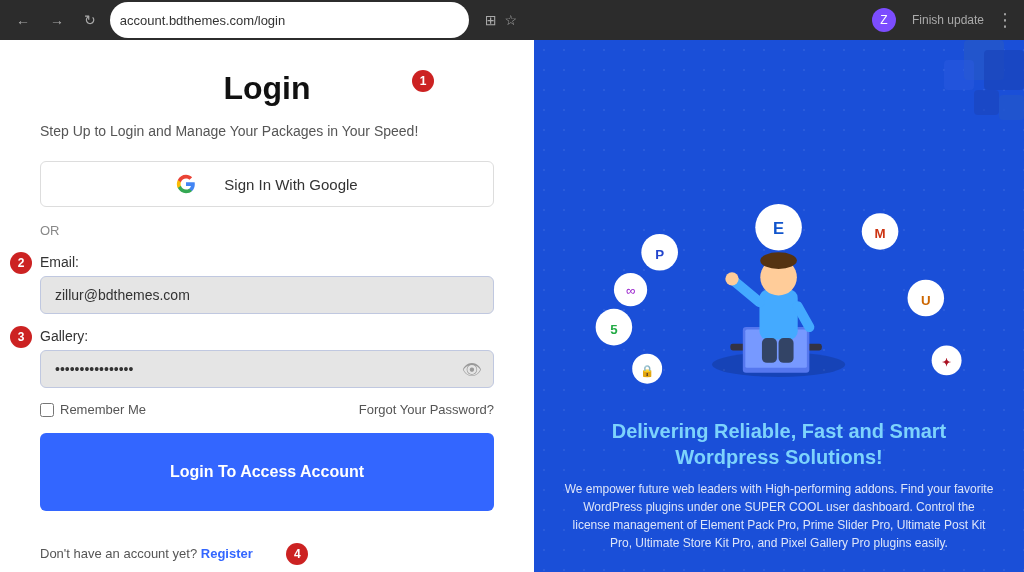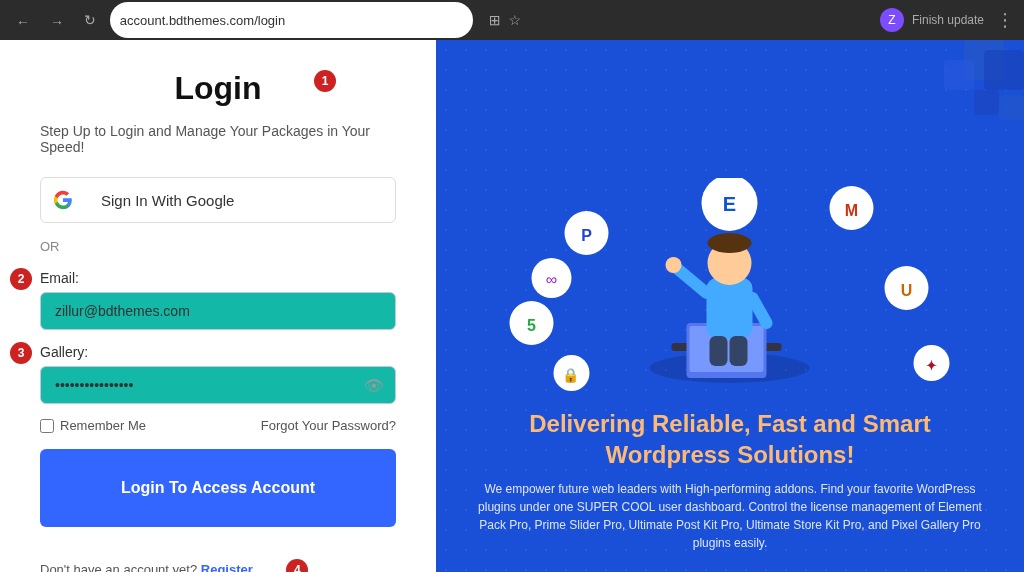--- a/index.html
+++ b/index.html
@@ -55,35 +55,36 @@
       height: 24px;
       font-size: 12px;
       display: flex;
       align-items: center;
       justify-content: center;
       cursor: pointer;
     }
     .finish-update {
       color: #aaa;
       font-size: 12px;
+      margin-left: 8px;
       cursor: pointer;
       white-space: nowrap;
     }
     .menu-dots { color: #aaa; font-size: 18px; cursor: pointer; margin-left: 4px; }
 
     
     .main-content {
       display: flex;
       flex: 1;
       overflow: hidden;
     }
 
     
     .left-panel {
-      width: 436px;
+      width: 534px;
       background: #fff;
       padding: 30px 40px;
       display: flex;
       flex-direction: column;
       overflow-y: auto;
       flex-shrink: 0;
     }
 
     .page-title {
       font-size: 32px;
@@ -96,20 +97,21 @@
 
     .subtitle {
       color: #555;
       font-size: 14px;
       margin-bottom: 22px;
     }
 
     .google-btn {
       display: flex;
       align-items: center;
+      justify-content: center;
       gap: 28px;
       border: 1px solid #ddd;
       border-radius: 6px;
       padding: 12px;
       cursor: pointer;
       background: #fff;
       font-size: 15px;
       color: #333;
       width: 100%;
       margin-bottom: 16px;
@@ -140,21 +142,21 @@
 
     .form-input {
       width: 100%;
       border: 1px solid #c0c8e0;
       border-radius: 6px;
       padding: 10px 14px;
       font-size: 14px;
       color: #333;
       outline: none;
       margin-bottom: 14px;
-      background: #14b8a6;
+      background: #e5e5e5;
     }
 
     .password-wrapper {
       position: relative;
       margin-bottom: 14px;
     }
     .password-wrapper .form-input {
       margin-bottom: 0;
       padding-right: 40px;
     }
@@ -265,22 +267,22 @@
       margin-bottom: 10px;
     }
 
     .right-text-block {
       position: relative;
       z-index: 1;
       text-align: center;
     }
 
     .right-heading {
-      color: #fdba74;
-      font-size: 24px;
+      color: #7dd3fc;
+      font-size: 20px;
       font-weight: bold;
       margin-bottom: 10px;
       line-height: 1.3;
     }
 
     .right-subtext {
       color: rgba(255,255,255,0.85);
       font-size: 12px;
       line-height: 1.5;
     }

